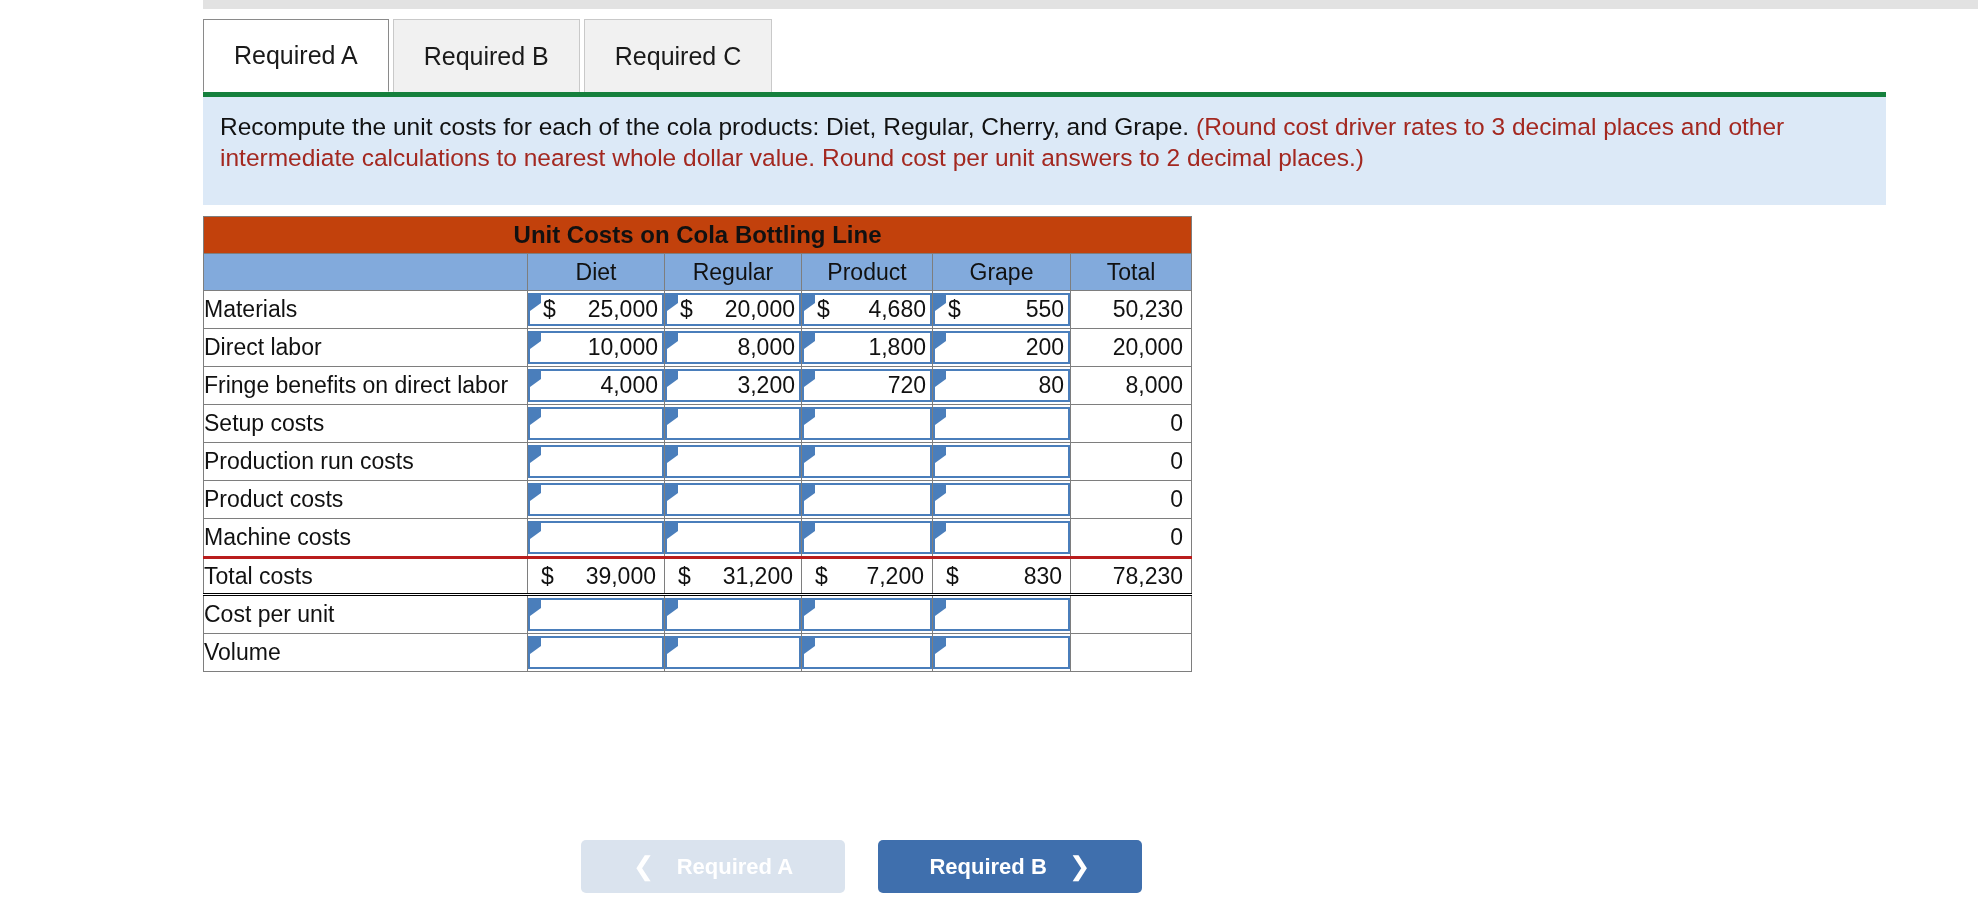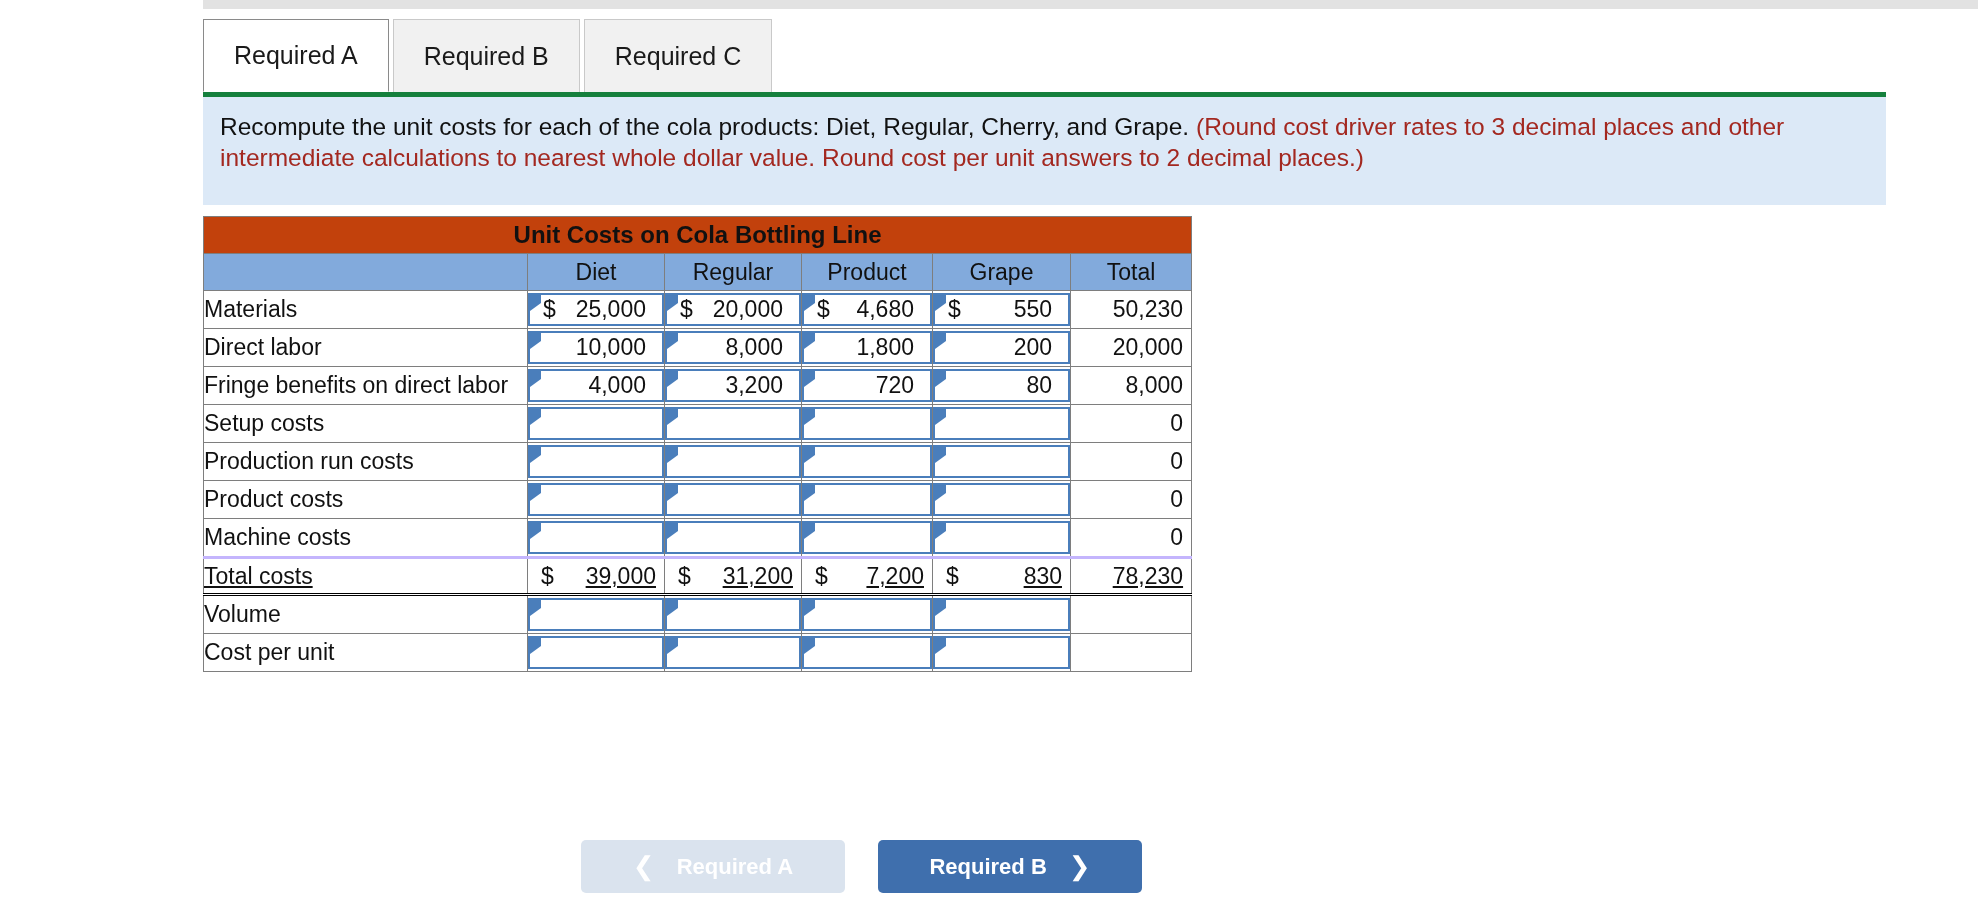--- a/index.html
+++ b/index.html
@@ -129,38 +129,38 @@
     border-bottom: 8px solid transparent;
     border-right: 0;
   }
   .inputbox .dollar {
     position: absolute; left: 13px;
     font-size: 23px;
   }
   .inputbox .val {
     width: 100%;
     text-align: right;
-    padding-right: 16px;
+    padding-right: 4px;
     font-size: 23px;
   }
 
   
   td.static {
     border: 1px solid #7e7e7e;
     height: 37px;
     background: #fff;
     position: relative;
     font-size: 23px;
   }
   td.static .inner { display:flex; align-items:center; height:100%; position:relative; }
   td.static .dollar { position:absolute; left:13px; }
   td.static .val { width:100%; text-align:right; padding-right:8px; }
 
   
-  tr.totalrow td { border-top: 3px solid #c4b5fd; border-bottom: 3px double #000; text-decoration: underline; }
+  tr.totalrow td { border-top: 3px solid #b91c1c; border-bottom: 3px double #000; }
 
   
   .footer {
     position: absolute; left: 203px; top: 840px; width: 988px;
     display: flex; justify-content: flex-end; align-items: center; gap: 33px;
     padding-right: 49px;
   }
   .btn {
     height: 53px;
     border: none; border-radius: 5px;
@@ -448,49 +448,49 @@
                 <span class="val">830</span>
               </div>
             </td>
             <td class="static">
               <div class="inner">
                 <span class="val">78,230</span>
               </div>
             </td>
           </tr>
           <tr>
+            <td class="rowlabel">Cost per unit</td>
+            <td class="cell">
+              <div class="inputbox">
+                <span class="val"></span>
+              </div>
+            </td>
+            <td class="cell">
+              <div class="inputbox">
+                <span class="val"></span>
+              </div>
+            </td>
+            <td class="cell">
+              <div class="inputbox">
+                <span class="val"></span>
+              </div>
+            </td>
+            <td class="cell">
+              <div class="inputbox">
+                <span class="val"></span>
+              </div>
+            </td>
+            <td class="static">
+              <div class="inner">
+                <span class="val"></span>
+              </div>
+            </td>
+          </tr>
+          <tr>
             <td class="rowlabel">Volume</td>
-            <td class="cell">
-              <div class="inputbox">
-                <span class="val"></span>
-              </div>
-            </td>
-            <td class="cell">
-              <div class="inputbox">
-                <span class="val"></span>
-              </div>
-            </td>
-            <td class="cell">
-              <div class="inputbox">
-                <span class="val"></span>
-              </div>
-            </td>
-            <td class="cell">
-              <div class="inputbox">
-                <span class="val"></span>
-              </div>
-            </td>
-            <td class="static">
-              <div class="inner">
-                <span class="val"></span>
-              </div>
-            </td>
-          </tr>
-          <tr>
-            <td class="rowlabel">Cost per unit</td>
             <td class="cell">
               <div class="inputbox">
                 <span class="val"></span>
               </div>
             </td>
             <td class="cell">
               <div class="inputbox">
                 <span class="val"></span>
               </div>
             </td>

